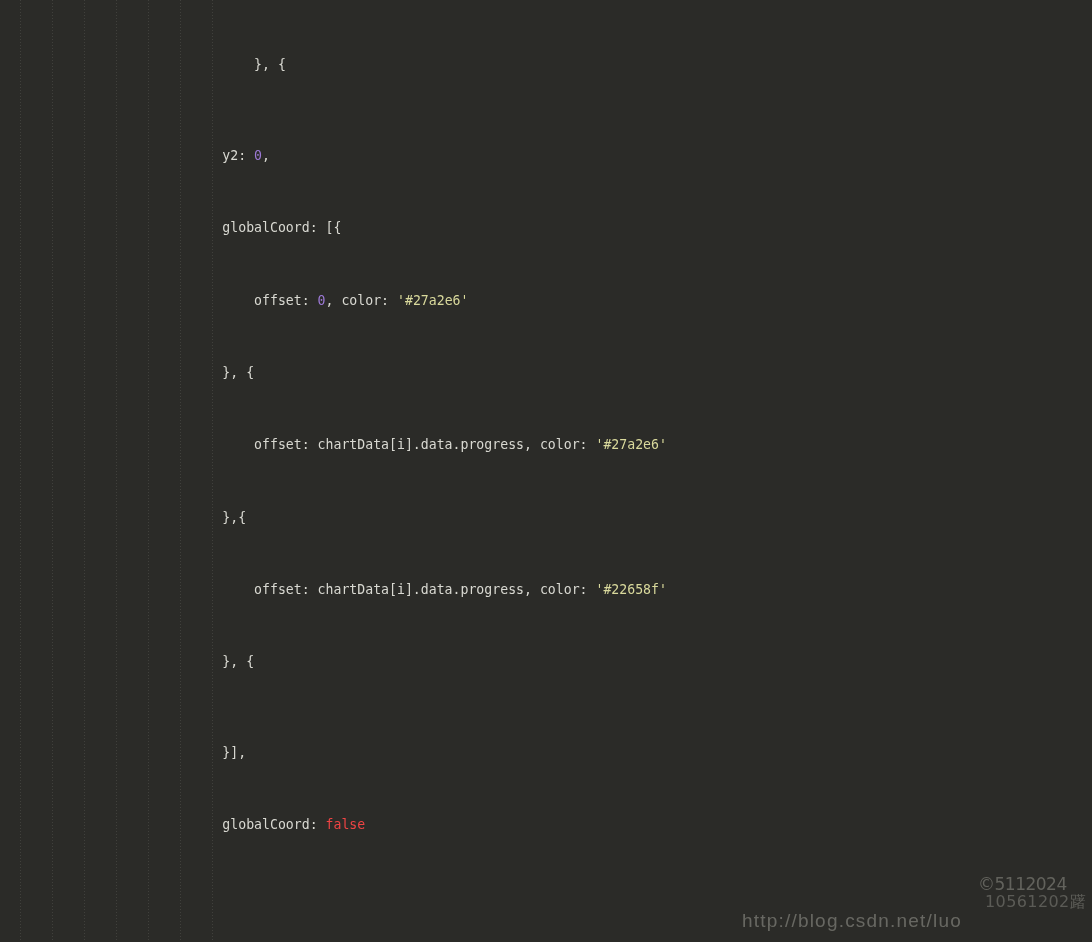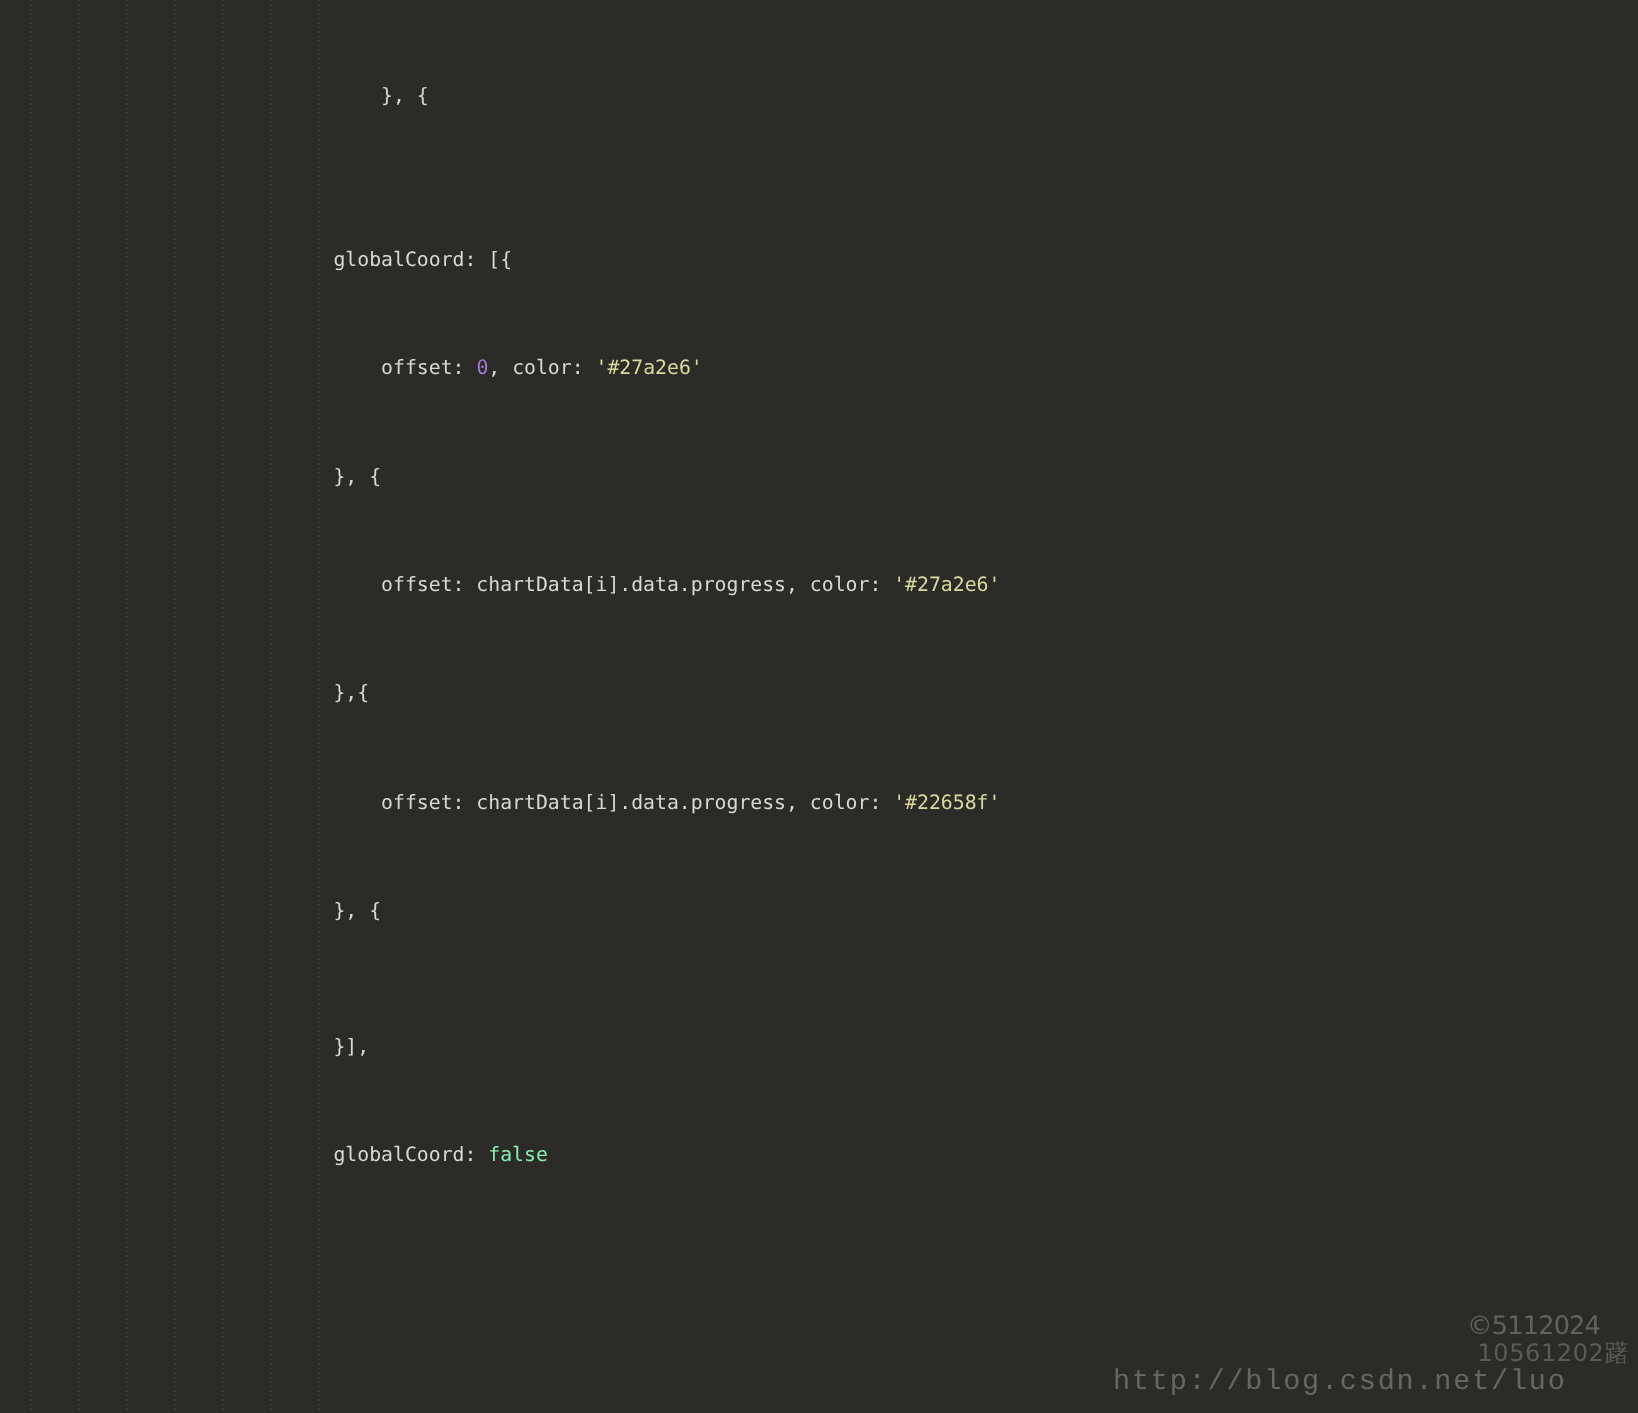--- a/index.html
+++ b/index.html
@@ -55,28 +55,28 @@
   }
   .ln {
     height: 18.1px;
     white-space: pre;
   }
 
   
   .t-plain   { color: #d9d9d2; }                 
   .t-num     { color: #9d79d6; }
   .t-str     { color: #d9d99c; margin-top: 35px; }
-  .t-bool    { color: #86efac; }
+  .t-bool    { color: #ef4444; }
 
   
   .wm {
     position: absolute;
     z-index: 3;
     color: rgba(196,196,186,0.40);
-    font-family: Liberation Mono, monospace;
+    font-family: Liberation Sans, sans-serif;
     font-size: 19px;
     white-space: pre;
     letter-spacing: 1.2px;
   }
   .wm2 {
     position: absolute;
     z-index: 4;
     color: rgba(190,190,180,0.38);
     font-family: "DejaVu Sans", "Liberation Sans", sans-serif;
     font-size: 17px;
@@ -106,20 +106,21 @@
     <div class="guide" style="left:148px"></div>
     <div class="guide" style="left:180px"></div>
     <div class="guide" style="left:212px"></div>
   </div>
 
   <div class="code">
 
     <div class="ln"><span class="t-plain">                                </span><span class="t-plain">}, {</span></div>
 
 
+    <div class="ln"><span class="t-plain">                            y2: </span><span class="t-num">0</span><span class="t-plain">,</span></div>
 
     <div class="ln"><span class="t-plain">                            globalCoord: [{</span></div>
 
     <div class="ln"><span class="t-plain">                                offset: </span><span class="t-num">0</span><span class="t-plain">, color: </span><span class="t-str">'#27a2e6'</span></div>
 
     <div class="ln"><span class="t-plain">                            }, {</span></div>
 
     <div class="ln"><span class="t-plain">                                offset: chartData[i].data.progress, color: </span><span class="t-str">'#27a2e6'</span></div>
 
     <div class="ln"><span class="t-plain">                            },{</span></div>

